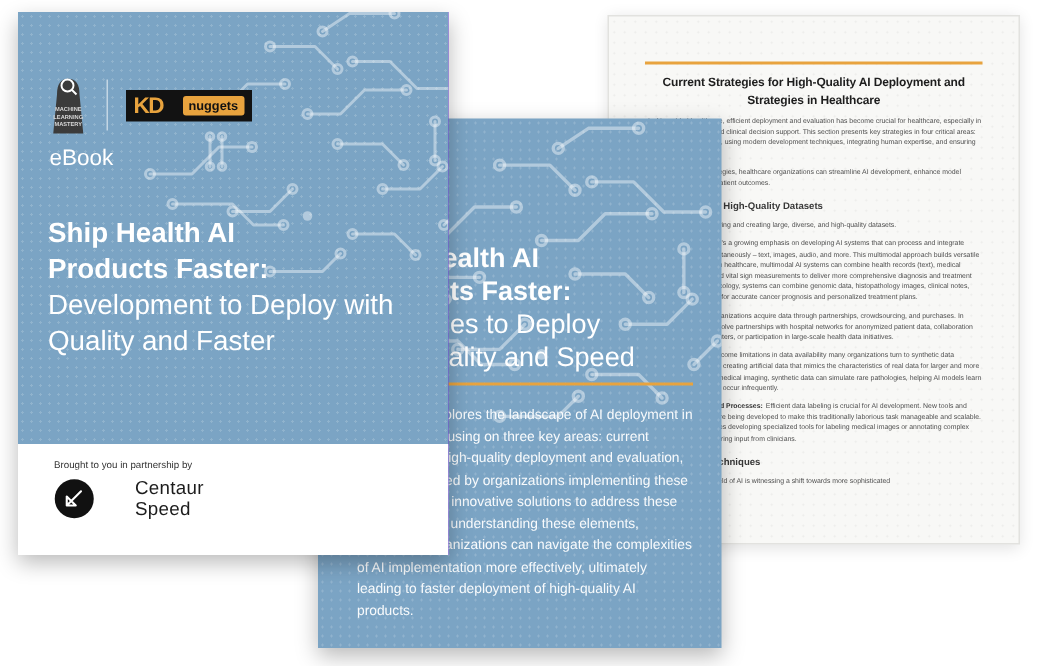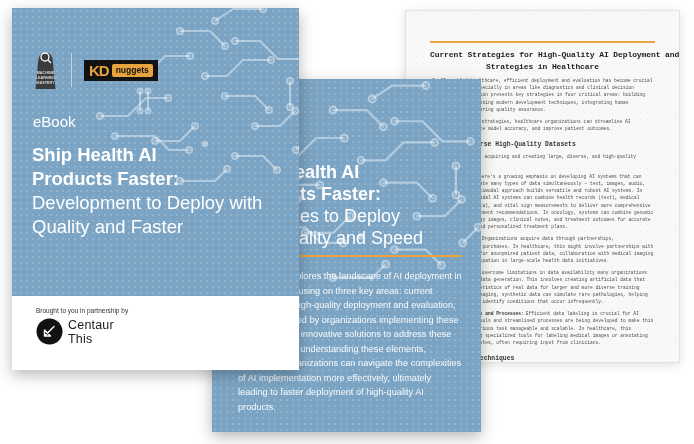--- a/index.html
+++ b/index.html
@@ -7,21 +7,20 @@
     position:relative;width:694px;height:444px;background:#ffffff;overflow:hidden;
     font-family:"Liberation Sans",sans-serif;
   }
   
   .doc-page{
     position:absolute;left:405px;top:10px;width:275px;height:353px;box-sizing:border-box;
     background:#f8f8f6;border:1px solid #e2e2df;box-shadow:0 2px 10px rgba(0,0,0,.12);
     padding:0 24px;overflow:hidden;z-index:1;
     background-image:radial-gradient(rgba(0,0,0,.05) .6px,transparent .7px);
     background-size:7px 7px;
-    font-family:Liberation Mono, monospace;
   }
   .doc-rule{margin-top:30px;height:2px;background:#E8A33E;}
   .doc-title{margin-top:6px;text-align:center;font-weight:bold;font-size:8px;
     letter-spacing:-.1px;line-height:11.5px;color:#1e1e1e;white-space:nowrap;}
   .doc-p{font-size:4.6px;line-height:7.2px;color:#4e4e4e;margin:5px 0 0 0;}
   .doc-p .lead{font-weight:bold;color:#333;margin-right:2px;}
   .doc-h{font-size:6.4px;font-weight:bold;color:#383838;margin-top:9px;}
   
   .card{
     position:absolute;overflow:hidden;box-shadow:0 5px 14px rgba(0,0,0,.28);
@@ -42,29 +41,29 @@
   .mid-body{margin:12px 0 0 0;width:224px;font-size:9.2px;line-height:14.5px;
     color:rgba(255,255,255,.95);}
   
   .cover-card{left:12px;top:8px;width:287px;height:362px;background:#6d28d9;z-index:3;}
   .cover-blue{position:relative;height:288px;overflow:hidden;}
   .cover-blue .circuit{right:-26px;top:-12px;width:240px;height:240px;}
   .brand-row{position:absolute;left:20px;top:40px;display:flex;align-items:center;gap:12px;height:44px;}
   .brand-divider{width:1px;height:34px;background:rgba(255,255,255,.55);}
   .kd-logo{display:flex;align-items:center;background:#121212;padding:3px 5px;}
   .kd-kd{color:#E8A33E;font-weight:bold;font-size:15px;letter-spacing:-1px;line-height:15px;}
-  .kd-nuggets{margin-left:3px;background:#E8A33E;color:#121212;font-size:8.5px;font-weight:bold;
+  .kd-nuggets{margin-left:13px;background:#E8A33E;color:#121212;font-size:8.5px;font-weight:bold;
     padding:2px 4px;border-radius:2px;line-height:9px;}
-  .ebook{position:absolute;left:21px;top:105px;color:#ffffff;font-size:15px;}
+  .ebook{position:absolute;left:21px;top:89px;color:#ffffff;font-size:15px;}
   .cover-title{position:absolute;left:20px;top:135px;}
   .cover-title .title-line{font-size:18.5px;line-height:24px;}
   .cover-footer{position:relative;height:74px;background:#ffffff;box-sizing:border-box;
     padding:11px 0 0 24px;}
   .partner-text{font-size:6.5px;color:#333;}
-  .partner-row{display:flex;gap:5px;margin-top:4px;}
+  .partner-row{display:flex;align-items:center;gap:27px;margin-top:4px;}
   .partner-name{font-size:12.5px;line-height:14px;color:#1c1c1c;letter-spacing:.2px;}
   .hidden-defs{position:absolute;width:0;height:0;overflow:hidden;}
 </style>
 </head>
 <body>
 
 <svg class="hidden-defs" aria-hidden="true">
   <defs>
     <g id="circuit" stroke="currentColor" stroke-width="2" fill="none" stroke-linecap="round" stroke-linejoin="round">
       <path d="M15,120 h28 l18,-18 h22"></path>
@@ -184,19 +183,19 @@
     </div>
     <div class="cover-footer">
       <div class="partner-text">Brought to you in partnership by</div>
       <div class="partner-row">
         <svg width="27" height="27" viewBox="0 0 27 27">
           <circle cx="13.5" cy="13.5" r="13" fill="#111111"></circle>
           <path d="M8.5,18 L18,8.5 M8.5,18 h6 l-6,-6 z" fill="none" stroke="#ffffff" stroke-width="1.4" stroke-linecap="round" stroke-linejoin="round"></path>
         </svg>
         <div class="partner-name">
           <div>Centaur</div>
-          <div>This</div>
+          <div>Speed</div>
         </div>
       </div>
     </div>
   </div>
 
 </div>
 
 </body></html>

